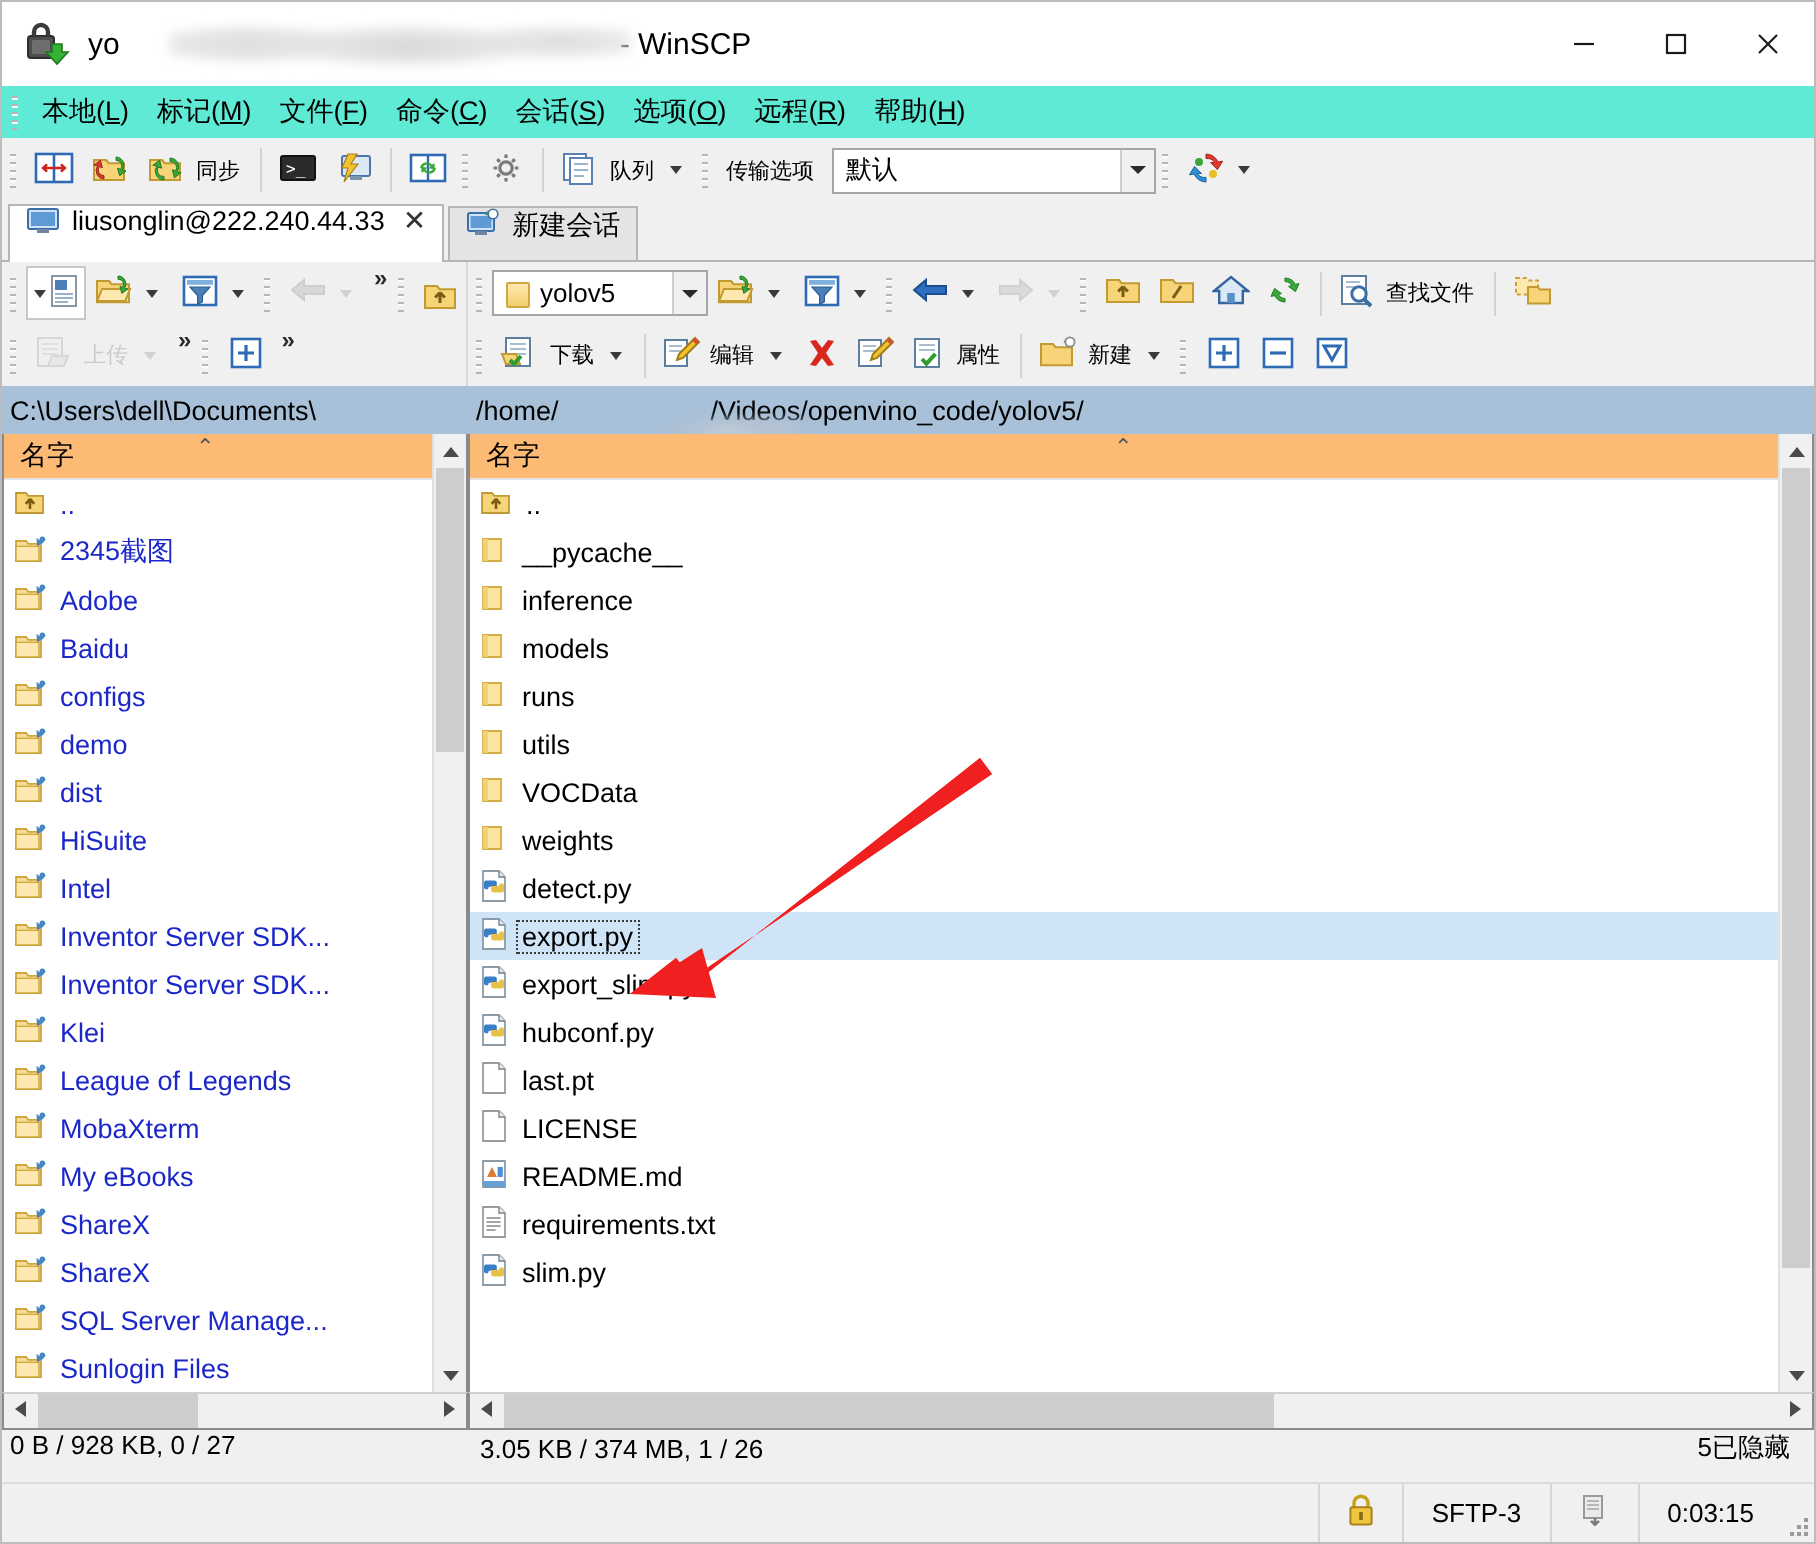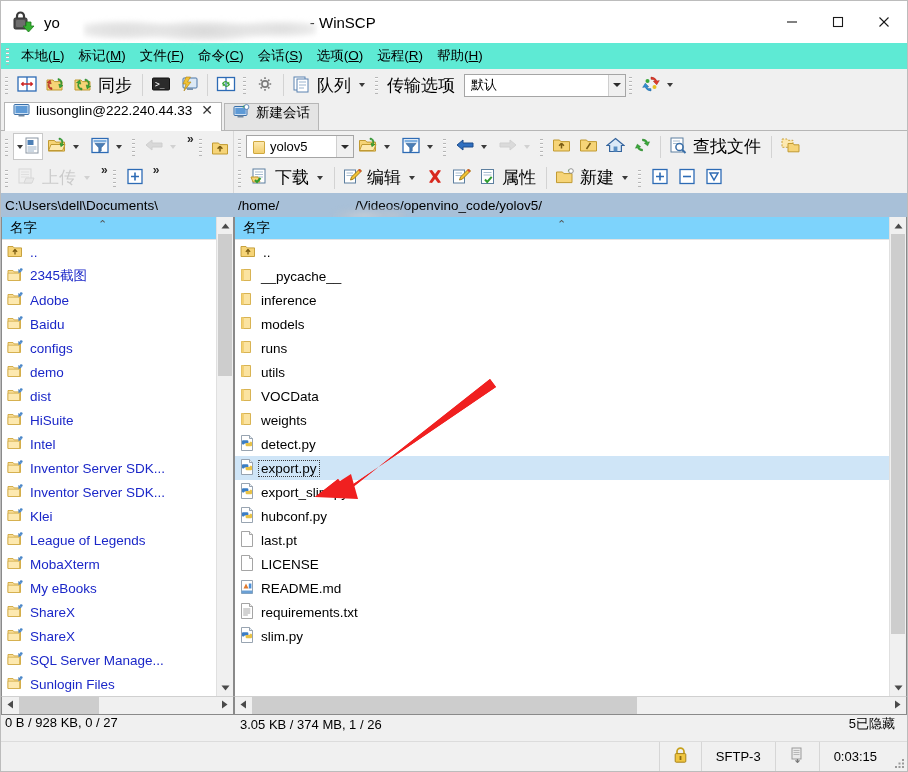--- a/index.html
+++ b/index.html
@@ -12,21 +12,21 @@
     -webkit-font-smoothing: none;
   }
   .app { width:908px; height:772px; display:flex; flex-direction:column;
          background:#f0f0f0; border:1px solid #bcbcbc; overflow:hidden; }
 
   
   .titlebar { height:42px; background:#ffffff; display:flex; align-items:center;
               flex:0 0 42px; position:relative; }
   .title-icon { width:24px; height:22px; margin-left:11px; position:relative; flex:0 0 24px; }
   .title-text { margin-left:8px; font-size:15px; color:#000; white-space:nowrap;
-                position:relative; display:flex; align-items:center; }
+                position:relative; display:flex; }
   .blur-strip { position:absolute; left:24px; top:-2px; width:232px; height:24px;
       background:
         radial-gradient(ellipse 60px 11px at 40px 10px, rgba(222,222,222,1) 0%, rgba(226,226,226,.85) 55%, rgba(240,240,240,0) 100%),
         radial-gradient(ellipse 70px 12px at 120px 11px, rgba(216,216,216,1) 0%, rgba(224,224,224,.85) 55%, rgba(240,240,240,0) 100%),
         radial-gradient(ellipse 55px 10px at 196px 9px, rgba(221,221,221,1) 0%, rgba(228,228,228,.8) 55%, rgba(240,240,240,0) 100%);
       filter: blur(2px); pointer-events:none; }
   .blur-dots { position:absolute; left:150px; top:5px; font-size:13px; color:#9a9a9a;
                letter-spacing:2px; filter:blur(1.2px); }
   .win-btns { margin-left:auto; display:flex; height:42px; }
   .win-btn { width:46px; height:42px; display:flex; align-items:center; justify-content:center;
@@ -45,21 +45,21 @@
   .menu-item { padding:3px 7px; font-size:13.5px; color:#000; white-space:nowrap; }
   .menu-item u { text-decoration:underline; }
 
   
   .toolbar-main { height:32px; background:#f0f0f0; display:flex; align-items:center;
                   flex:0 0 32px; padding-left:1px; }
   .tb-sep { width:1px; height:22px; background:#d3d3d3; margin:0 4px; flex:0 0 1px; }
   .tb-btn { height:26px; display:flex; align-items:center; padding:0 3px; gap:3px;
             border:1px solid transparent; border-radius:2px; white-space:nowrap; }
   .tb-btn.dis { opacity:.42; }
-  .tb-label { font-size:17px; color:#000; padding:0 2px; }
+  .tb-label { font-size:11px; color:#000; padding:0 2px; }
   .tb-label.dis { color:#9a9a9a; }
   .caret { width:0;height:0;border-left:3.5px solid transparent;border-right:3.5px solid transparent;
            border-top:4px solid #3a3a3a; margin:0 3px; }
   .caret.dis { border-top-color:#a8a8a8; }
   .combo { height:23px; background:#fff; border:1px solid #a5a5a5; display:flex;
            align-items:center; padding:0 0 0 6px; }
   .combo .cv { font-size:13px; color:#000; white-space:nowrap; }
   .combo .cbtn { margin-left:auto; width:17px; height:21px; display:flex;
                  align-items:center; justify-content:center; background:#f0f0f0;
                  border-left:1px solid #cfcfcf; }
@@ -97,21 +97,21 @@
               position:relative; overflow:hidden; white-space:nowrap; }
   .path-bar.active { background:#a8c0d8; }
   .path-blur { position:absolute; left:55px; top:1px; width:72px; height:21px;
       background:
         radial-gradient(ellipse 36px 9px at 30px 10px, rgba(196,205,215,1) 0%, rgba(180,194,210,.7) 60%, rgba(168,192,216,0) 100%),
         radial-gradient(ellipse 24px 8px at 58px 9px, rgba(186,198,212,1) 0%, rgba(172,190,210,.6) 60%, rgba(168,192,216,0) 100%);
       filter: blur(2px); pointer-events:none; }
   .list-wrap { flex:1 1 auto; display:flex; min-height:0; background:#fff;
                border-left:1px solid #8a8a8a; border-right:1px solid #8a8a8a; }
   .list-col { flex:1 1 auto; display:flex; flex-direction:column; min-width:0; overflow:hidden; }
-  .col-header { height:23px; flex:0 0 23px; background:#7dd3fc; display:flex;
+  .col-header { height:23px; flex:0 0 23px; background:#fdba74; display:flex;
                 align-items:center; padding-left:8px; font-size:13.5px;
                 border-bottom:1px solid #e3e3e3; position:relative; }
   .sort-ind { position:absolute; font-size:11px; color:#555; line-height:1; }
   .rows { flex:1 1 auto; overflow:hidden; position:relative; }
   .row { height:24px; display:flex; align-items:center; padding-left:5px; gap:5px;
          font-size:13.5px; white-space:nowrap; }
   .row .fname { padding:0 2px; }
   .row.sel { background:#cfe5f7; }
   .row.sel .fname { outline:1px dotted #3a3a3a; outline-offset:0px; }
   .row.blue .fname { color:#1b27c8; }

